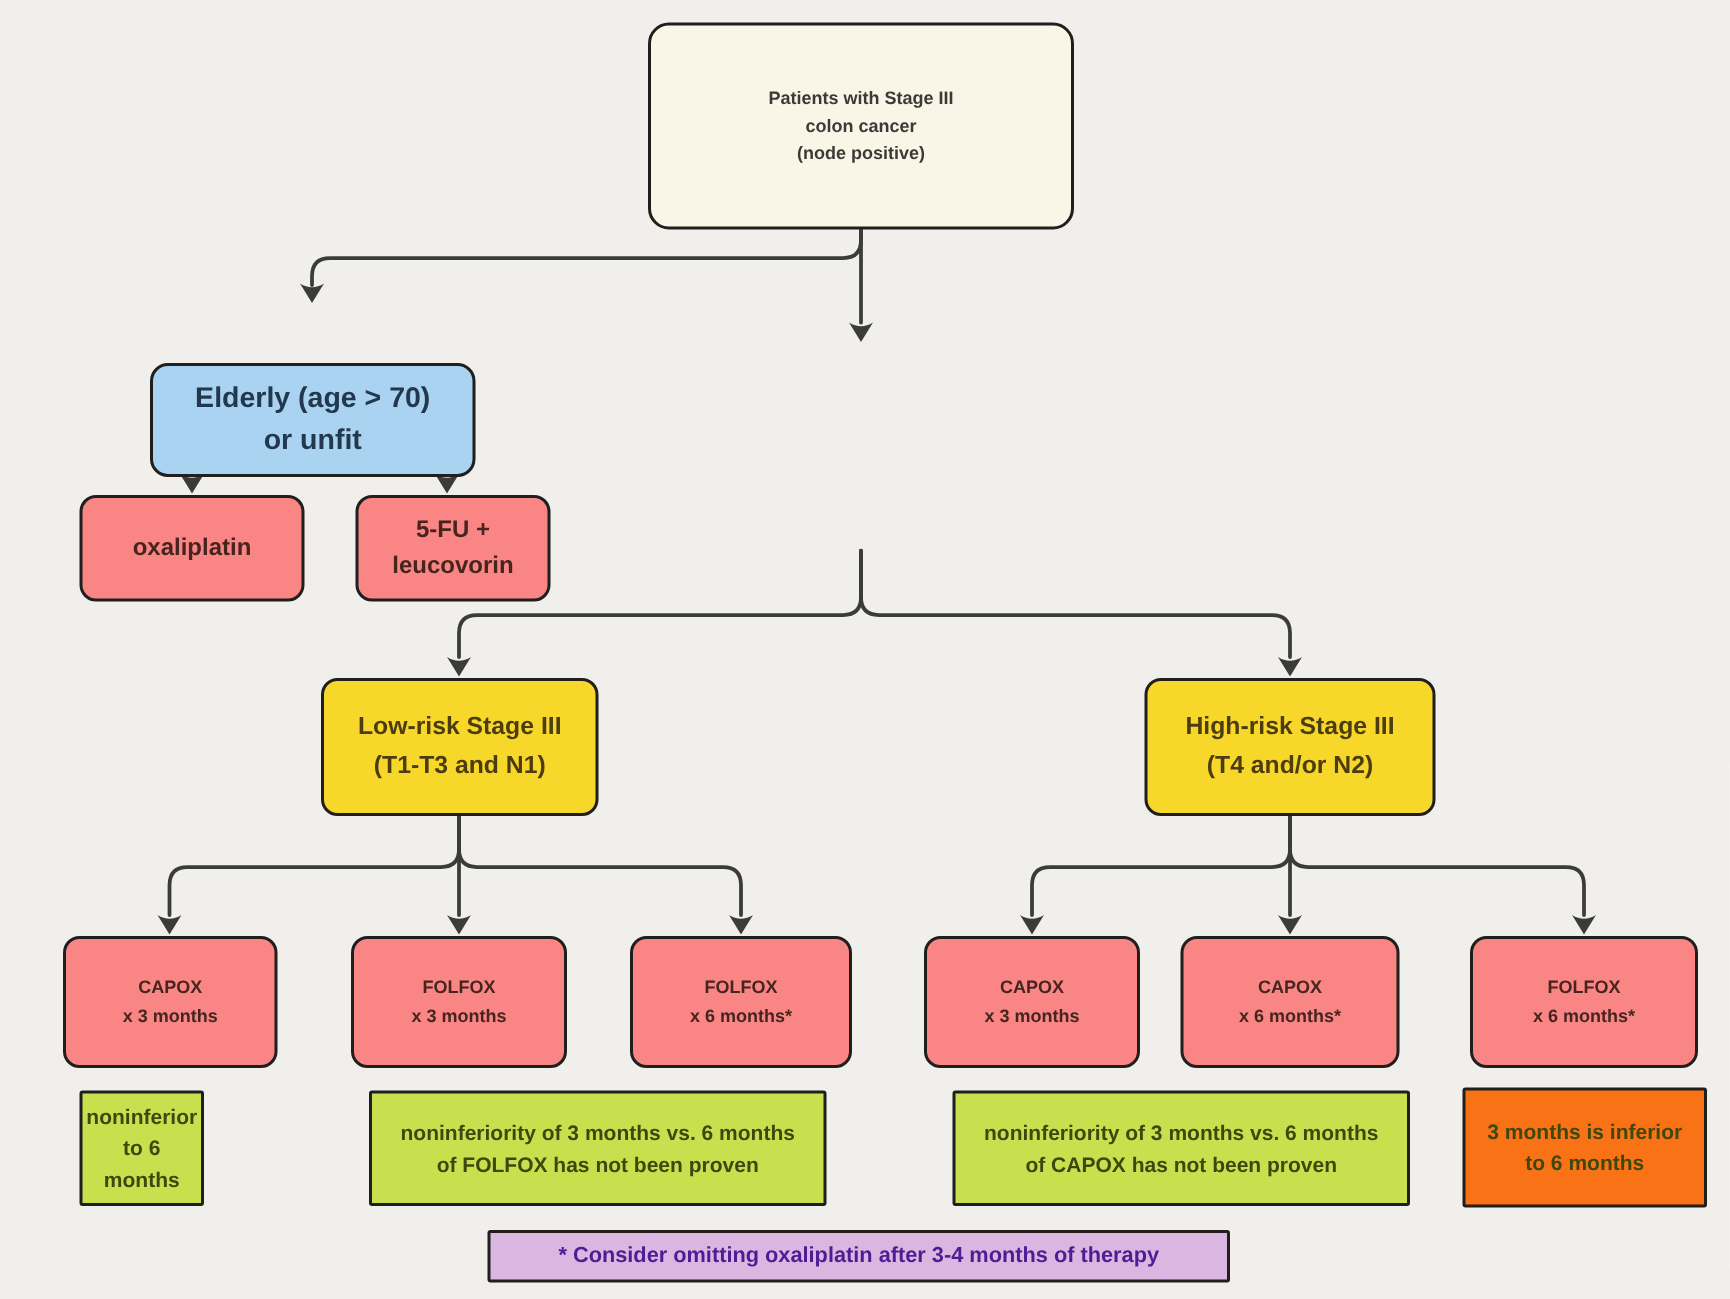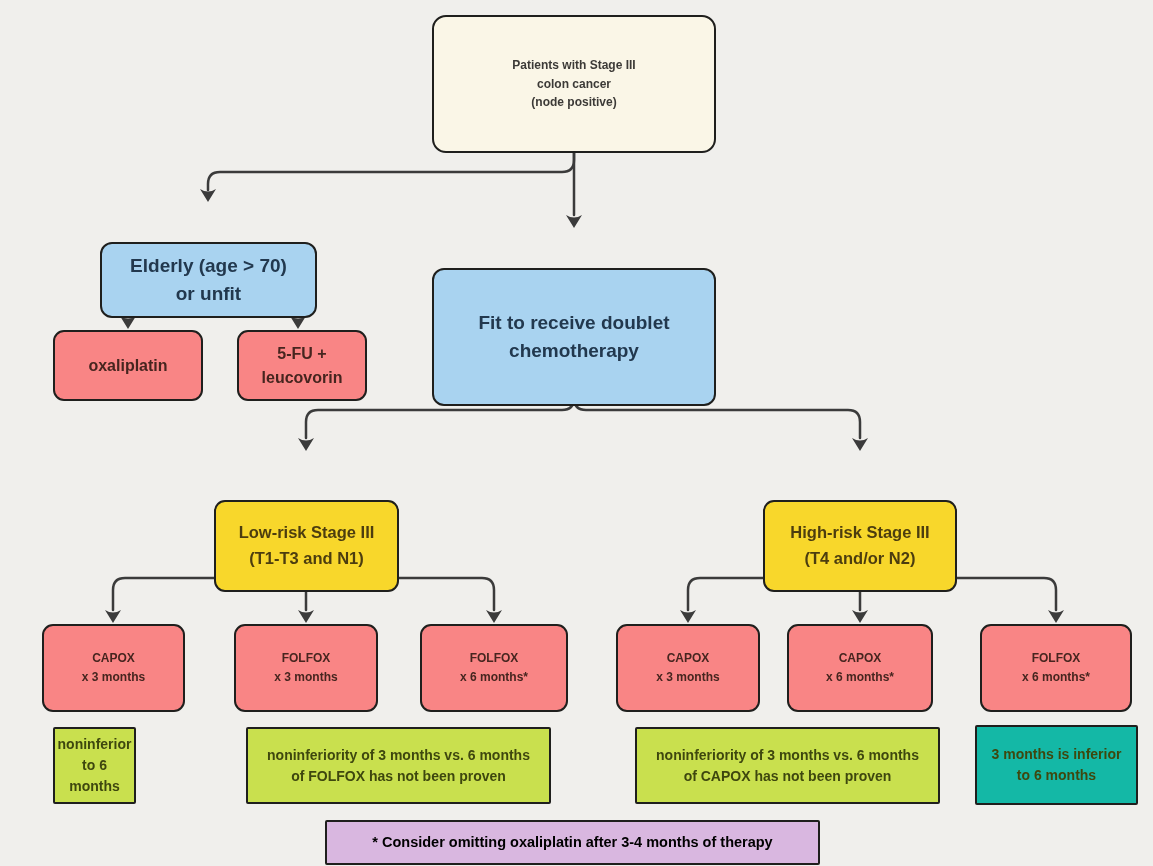--- a/index.html
+++ b/index.html
@@ -23,21 +23,21 @@
     display:flex;align-items:center;justify-content:center;
     text-align:center;
     white-space:pre-line;
     font-weight:700;
     border:2.5px solid #1f1f1d;
   }
   .node.start{border-radius:14px;font-size:12px;line-height:1.55;}
   .node.decision{border-radius:12px;font-size:19px;line-height:1.5;margin-top:39px;}
   .node.treatment{border-radius:11px;font-size:16px;line-height:1.45;}
   .node.treatment.big{font-size:12px;line-height:1.55;}
-  .node.risk{border-radius:11px;font-size:16.5px;line-height:1.55;margin-top:48px;}
+  .node.risk{border-radius:11px;font-size:16.5px;line-height:1.55;}
   .node.note{border-radius:2px;border-width:2.5px;font-size:14px;line-height:1.5;}
   .node.footnote{border-radius:2px;border-width:2px;font-size:14.5px;line-height:1.3;}
 </style>
 </head>
 <body>
 
 <div class="canvas" style="background: rgb(240, 239, 236);">
 
   <svg class="edges" viewBox="0 0 1153 866">
     <g fill="none" stroke-width="2.5" stroke-linecap="round" stroke="#3b3b3b">
@@ -70,22 +70,20 @@
     </g>
   </svg>
 
   <div class="node start" style="left: 432px; top: 15px; width: 284px; height: 138px; background: rgb(250, 246, 231); color: rgb(60, 58, 55); border-color: rgb(31, 31, 29);">Patients with Stage III
 colon cancer
 (node positive)</div>
 
   <div class="node decision" style="left: 100px; top: 203px; width: 217px; height: 76px; background: rgb(169, 211, 240); color: rgb(34, 56, 78); border-color: rgb(31, 31, 29);">Elderly (age &gt; 70)
 or unfit</div>
 
-  <div class="node decision" style="left: 432px; top: 229px; width: 284px; height: 138px; background: rgb(169, 211, 240); color: rgb(34, 56, 78); border-color: rgb(31, 31, 29);">Fit to receive doublet
-chemotherapy</div>
 
   <div class="node treatment" style="left: 53px; top: 330px; width: 150px; height: 71px; background: rgb(249, 133, 133); color: rgb(70, 37, 31); border-color: rgb(31, 31, 29);">oxaliplatin</div>
 
   <div class="node treatment" style="left: 237px; top: 330px; width: 130px; height: 71px; background: rgb(249, 133, 133); color: rgb(70, 37, 31); border-color: rgb(31, 31, 29);">5-FU +
 leucovorin</div>
 
   <div class="node risk" style="left: 214px; top: 452px; width: 185px; height: 92px; background: rgb(248, 215, 43); color: rgb(76, 61, 15); border-color: rgb(31, 31, 29);">Low-risk Stage III
 (T1-T3 and N1)</div>
 
   <div class="node risk" style="left: 763px; top: 452px; width: 194px; height: 92px; background: rgb(248, 215, 43); color: rgb(76, 61, 15); border-color: rgb(31, 31, 29);">High-risk Stage III
@@ -111,18 +109,18 @@
 
   <div class="node note" style="left: 53px; top: 727px; width: 83px; height: 77px; background: rgb(201, 224, 78); color: rgb(62, 71, 14); border-color: rgb(31, 31, 29);">noninferior
 to 6 months</div>
 
   <div class="node note" style="left: 246px; top: 727px; width: 305px; height: 77px; background: rgb(201, 224, 78); color: rgb(62, 71, 14); border-color: rgb(31, 31, 29);">noninferiority of 3 months vs. 6 months
 of FOLFOX has not been proven</div>
 
   <div class="node note" style="left: 635px; top: 727px; width: 305px; height: 77px; background: rgb(201, 224, 78); color: rgb(62, 71, 14); border-color: rgb(31, 31, 29);">noninferiority of 3 months vs. 6 months
 of CAPOX has not been proven</div>
 
-  <div class="node note" style="left: 975px; top: 725px; width: 163px; height: 80px; background: #14b8a6; color: rgb(62, 71, 14); border-color: rgb(31, 31, 29);">3 months is inferior
+  <div class="node note" style="left: 975px; top: 725px; width: 163px; height: 80px; background: #f97316; color: rgb(62, 71, 14); border-color: rgb(31, 31, 29);">3 months is inferior
 to 6 months</div>
 
-  <div class="node footnote" style="left: 325px; top: 820px; width: 495px; height: 45px; background: rgb(217, 183, 224); color: #000000; border-color: rgb(31, 31, 29);">* Consider omitting oxaliplatin after 3-4 months of therapy</div>
+  <div class="node footnote" style="left: 325px; top: 820px; width: 495px; height: 35px; background: rgb(217, 183, 224); color: #4c1d95; border-color: rgb(31, 31, 29);">* Consider omitting oxaliplatin after 3-4 months of therapy</div>
 
 </div>
 
 </body></html>

